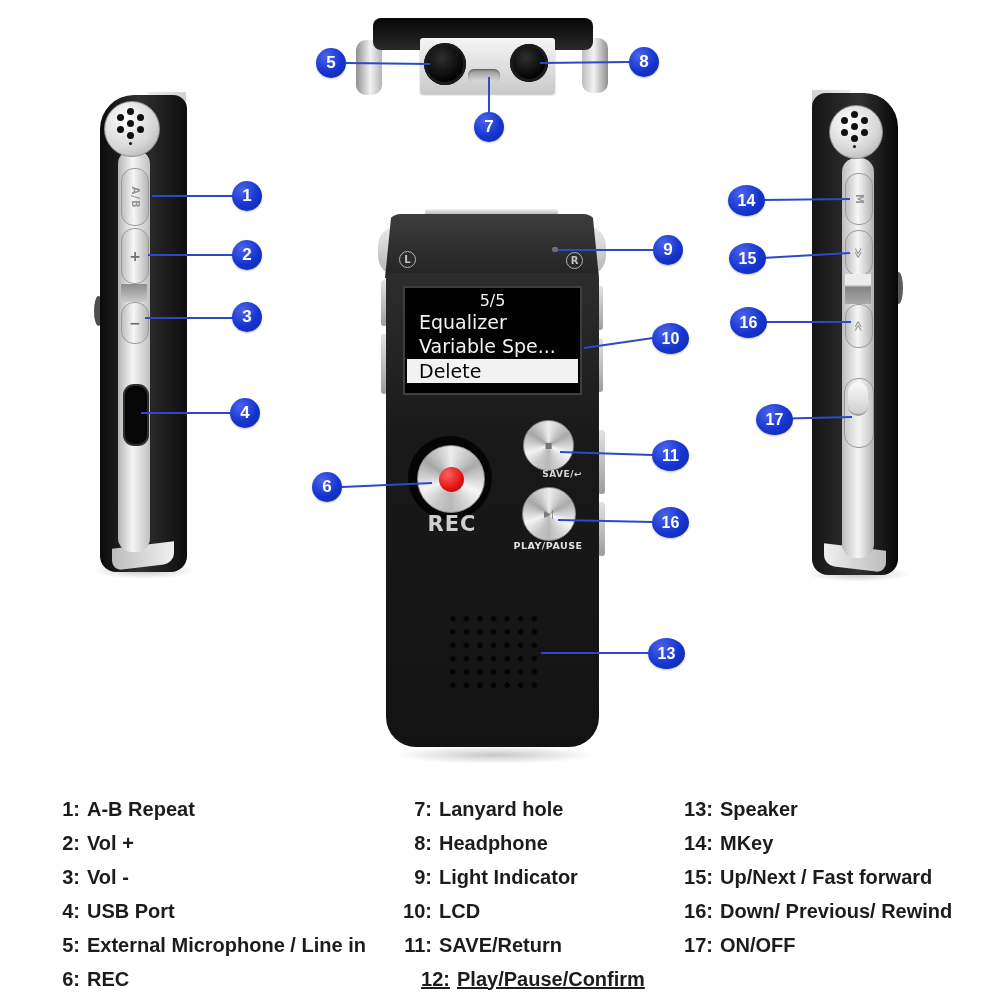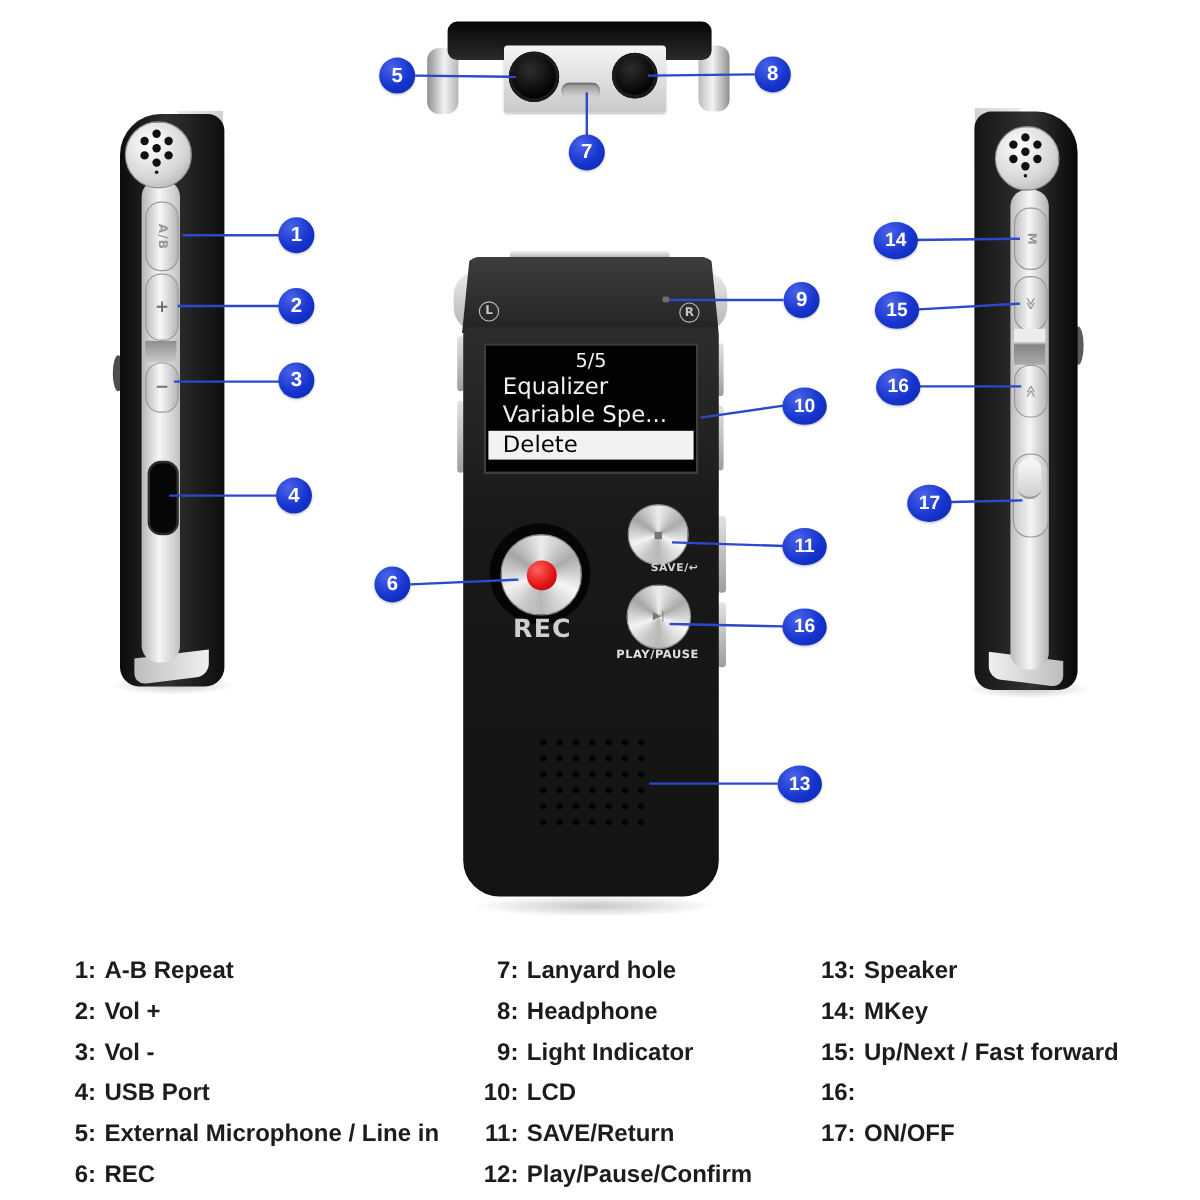--- a/index.html
+++ b/index.html
@@ -231,38 +231,39 @@
       <span>Light Indicator</span>
     </div>
   <div class="lrow n2" style="left:398px;top:896px;justify-content:center;">
       <span class="lnum">10:</span>
       <span>LCD</span>
     </div>
   <div class="lrow n2" style="left:398px;top:930px;">
       <span class="lnum">11:</span>
       <span>SAVE/Return</span>
     </div>
-  <div class="lrow n2" style="left:398px;top:964px;">
+  <div class="lrow n2" style="left:416px;top:964px;text-decoration:underline;">
       <span class="lnum">12:</span>
       <span>Play/Pause/Confirm</span>
     </div>
 
   <div class="lrow n2" style="left:679px;top:794px;">
       <span class="lnum">13:</span>
       <span>Speaker</span>
     </div>
   <div class="lrow n2" style="left:679px;top:828px;">
       <span class="lnum">14:</span>
       <span>MKey</span>
     </div>
   <div class="lrow n2" style="left:679px;top:862px;">
       <span class="lnum">15:</span>
       <span>Up/Next / Fast forward</span>
     </div>
   <div class="lrow n2" style="left:679px;top:896px;">
       <span class="lnum">16:</span>
+      <span>Down/ Previous/ Rewind</span>
     </div>
   <div class="lrow n2" style="left:679px;top:930px;">
       <span class="lnum">17:</span>
       <span>ON/OFF</span>
     </div>
 
 </div>
 
 </body></html>

